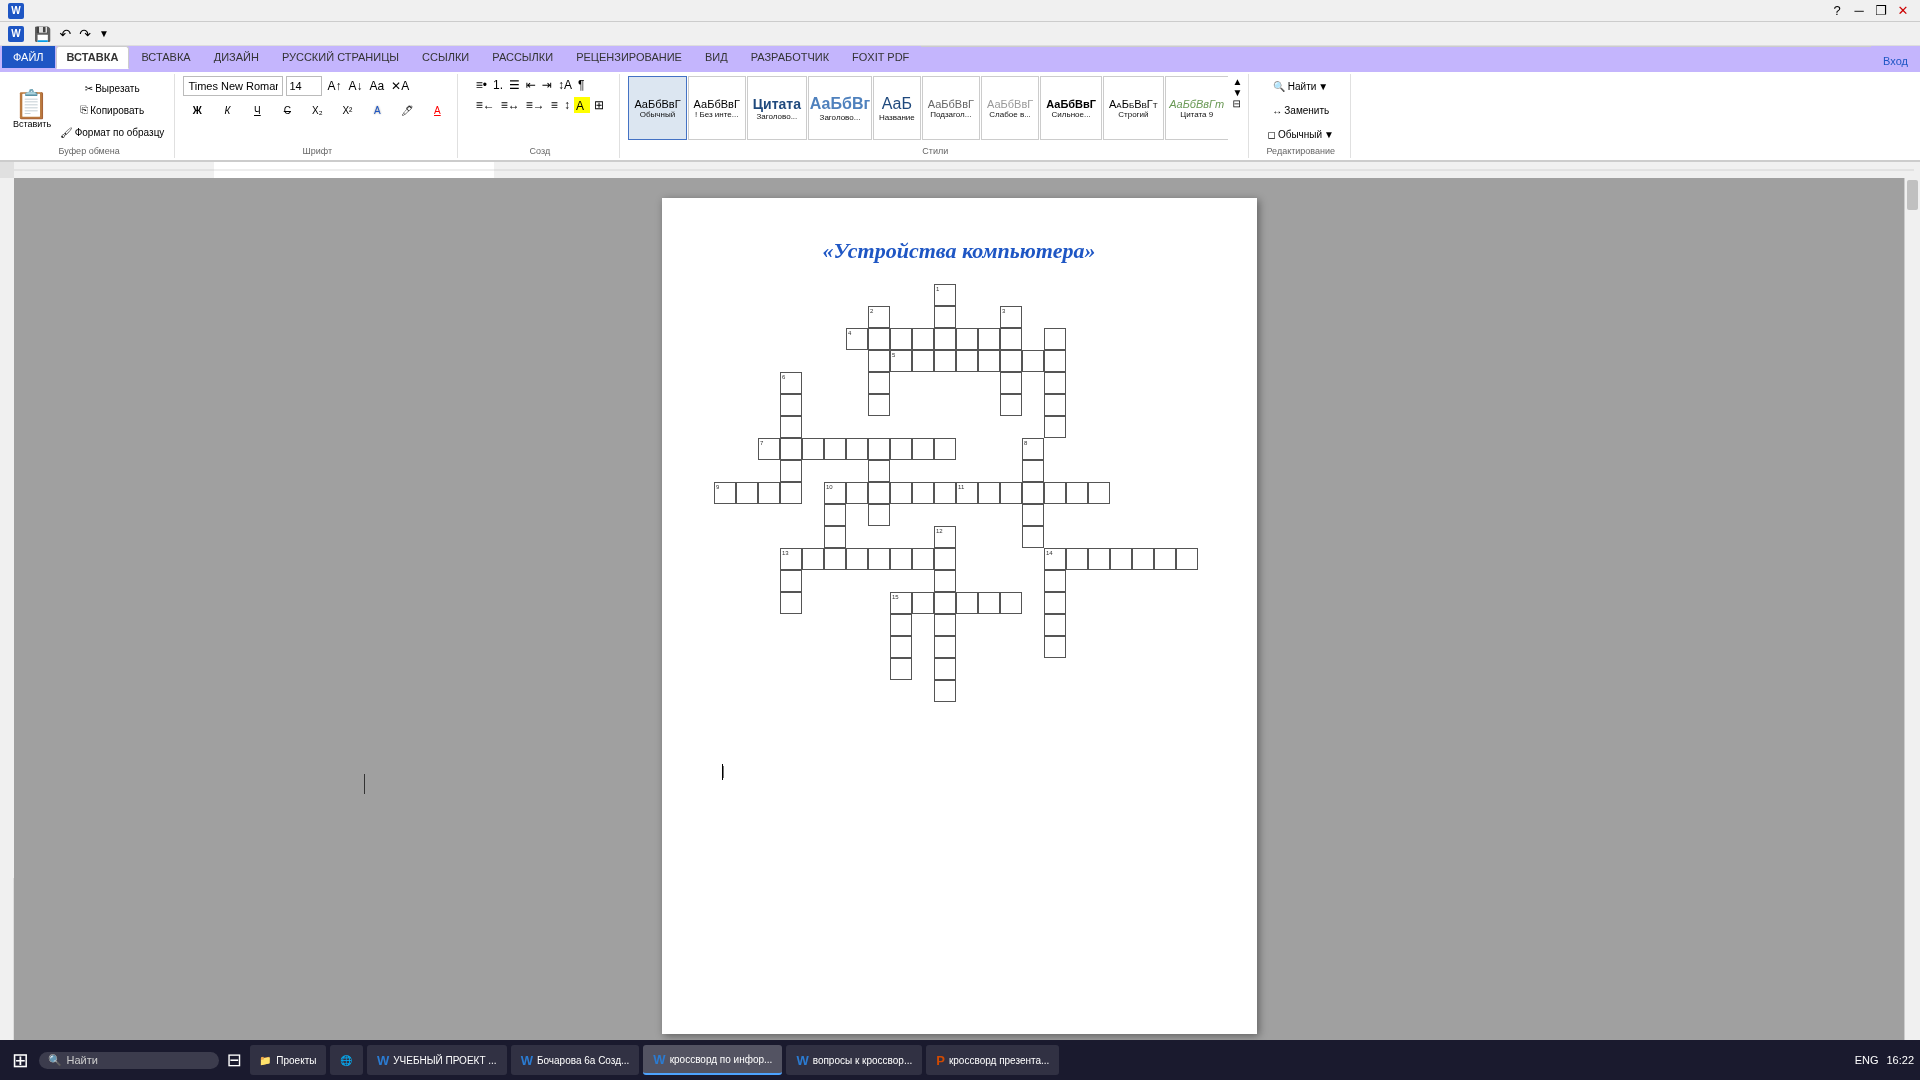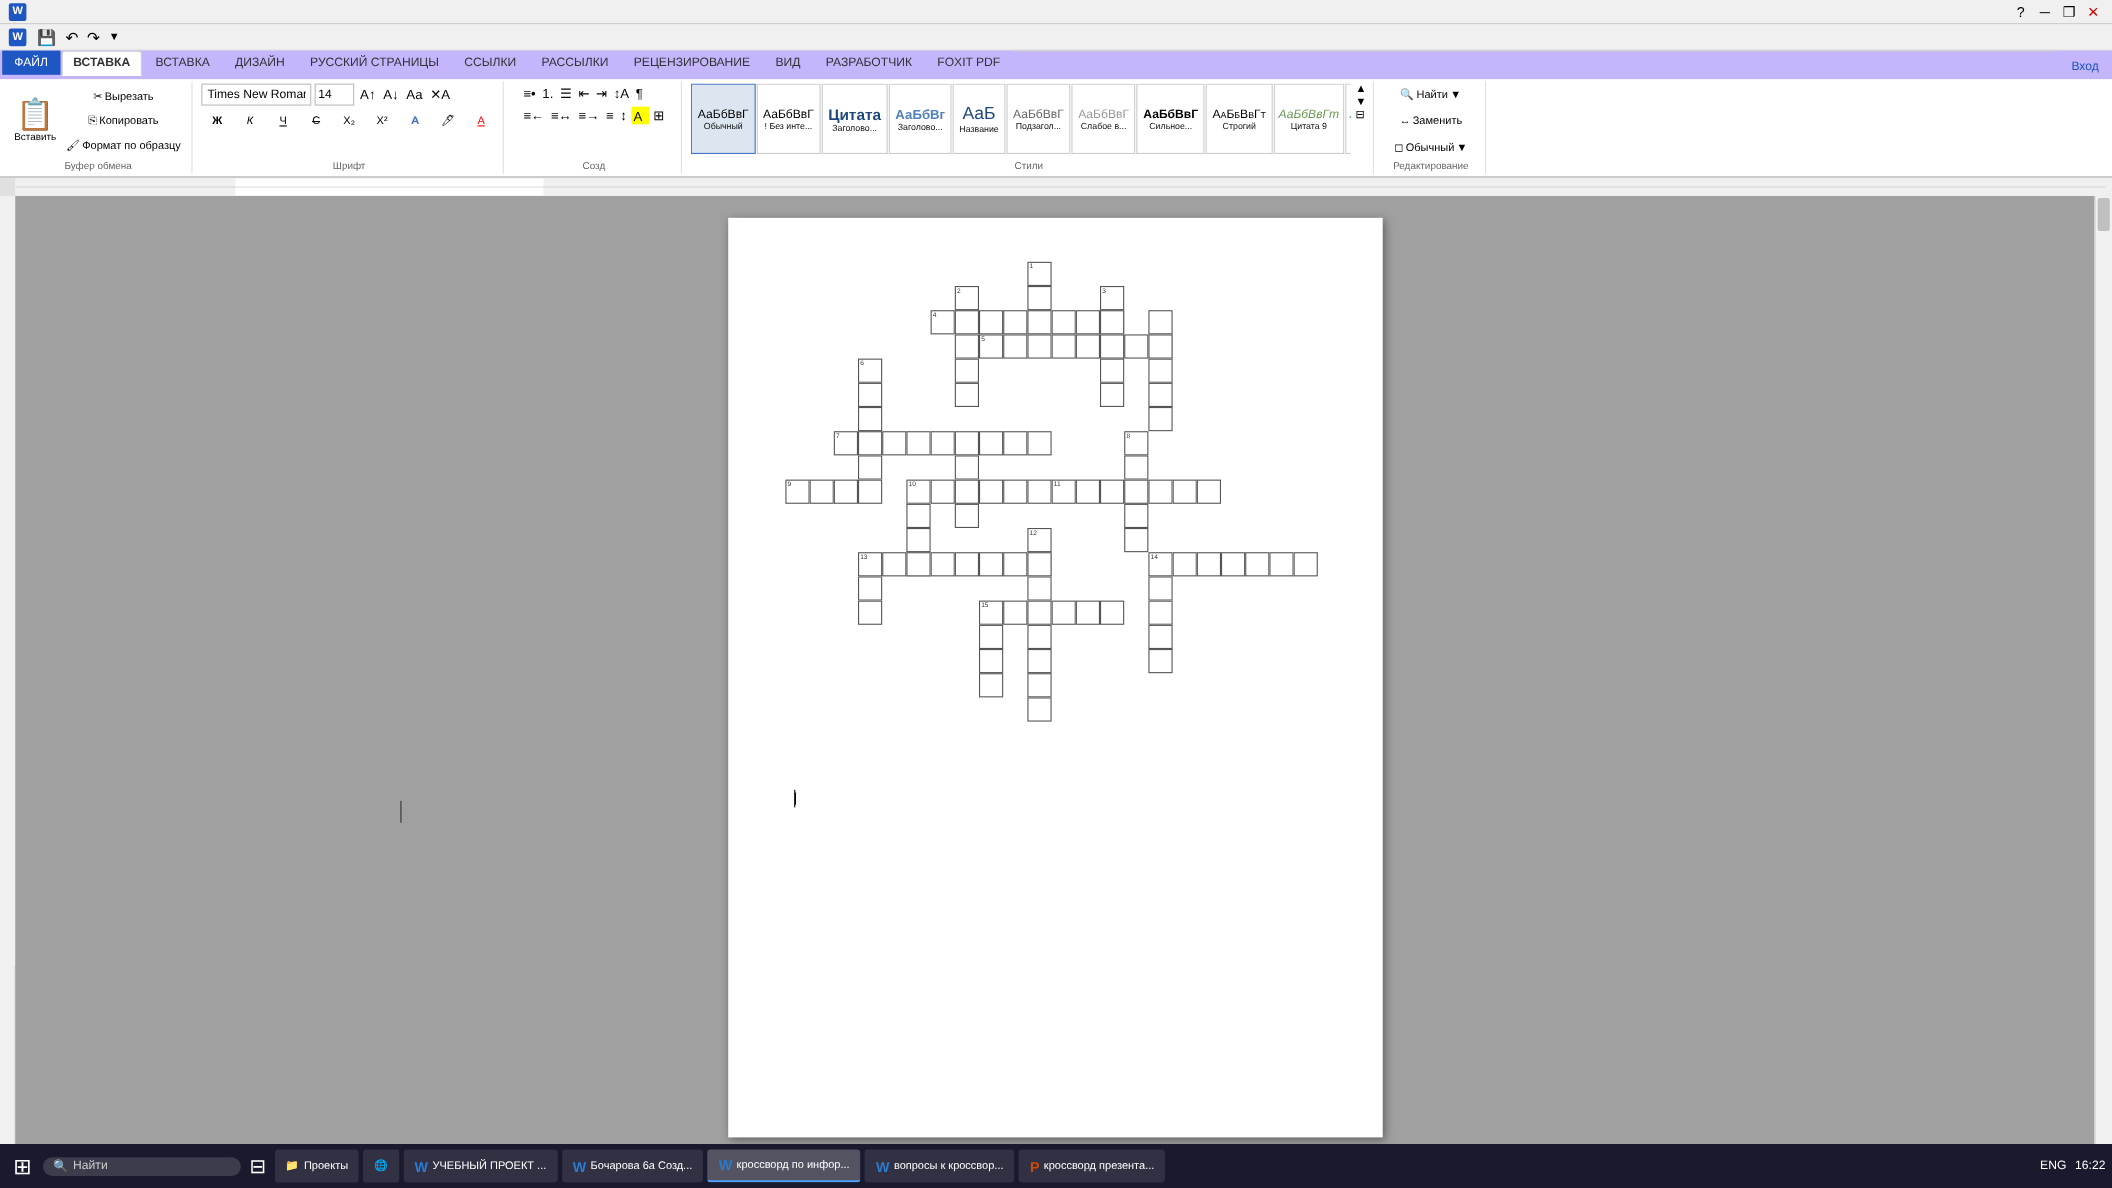--- a/index.html
+++ b/index.html
@@ -434,21 +434,21 @@
             </div>
         </div>
         <div class="style-item">
           <div>
               <div style="font-size:14px; color:#1f497d; font-weight:bold;">Цитата</div>
               <div class="style-name">Заголово...</div>
             </div>
         </div>
         <div class="style-item">
           <div>
-              <div style="font-size:12px; color:#4f81bd; font-weight:bold;">АаБбВг</div>
+              <div style="font-size:16px; color:#4f81bd; font-weight:bold;">АаБбВг</div>
               <div class="style-name">Заголово...</div>
             </div>
         </div>
         <div class="style-item">
           <div>
               <div style="font-size:16px; color:#1f497d;">АаБ</div>
               <div class="style-name">Название</div>
             </div>
         </div>
         <div class="style-item">
@@ -534,20 +534,21 @@
 
 <div id="main-area">
   <div id="left-ruler">
     <svg width="14" height="700">
       <rect width="14" height="700" fill="#f0f0f0"></rect>
     </svg>
   </div>
   <div id="doc-area">
     <div id="document-page">
 
+      <div class="doc-title">«Устройства компьютера»</div>
 
       <div id="crossword">
 
         <div class="cell" style="left:220px; top:0px;">
             <span class="cell-num">1</span>
           </div>
         <div class="cell" style="left:220px; top:22px;"></div>
         <div class="cell" style="left:220px; top:44px;"></div>
 
         <div class="cell" style="left:154px; top:22px;">

